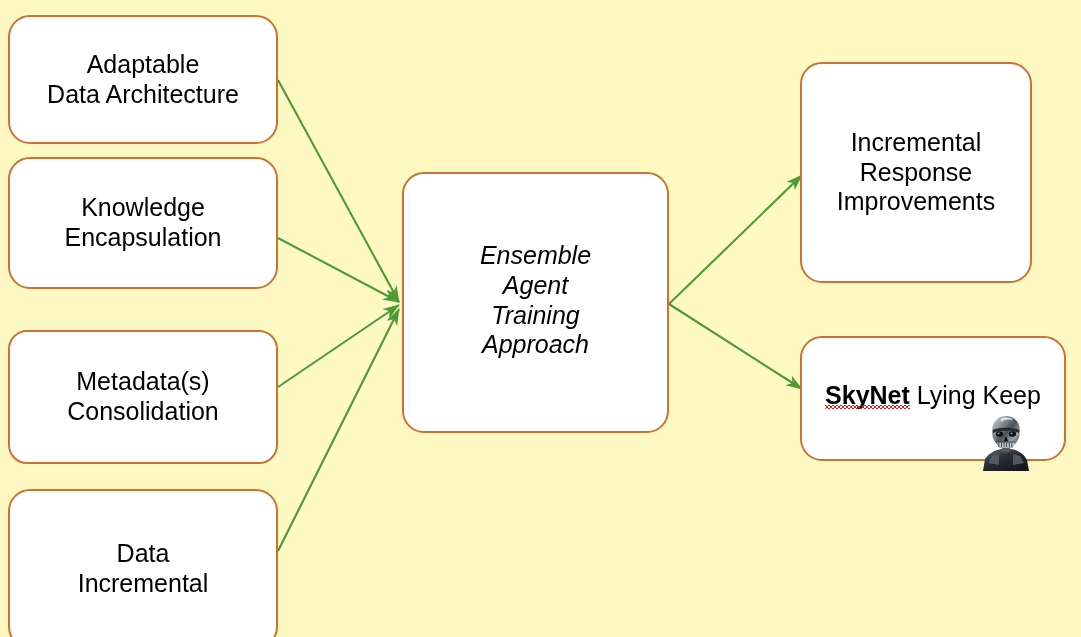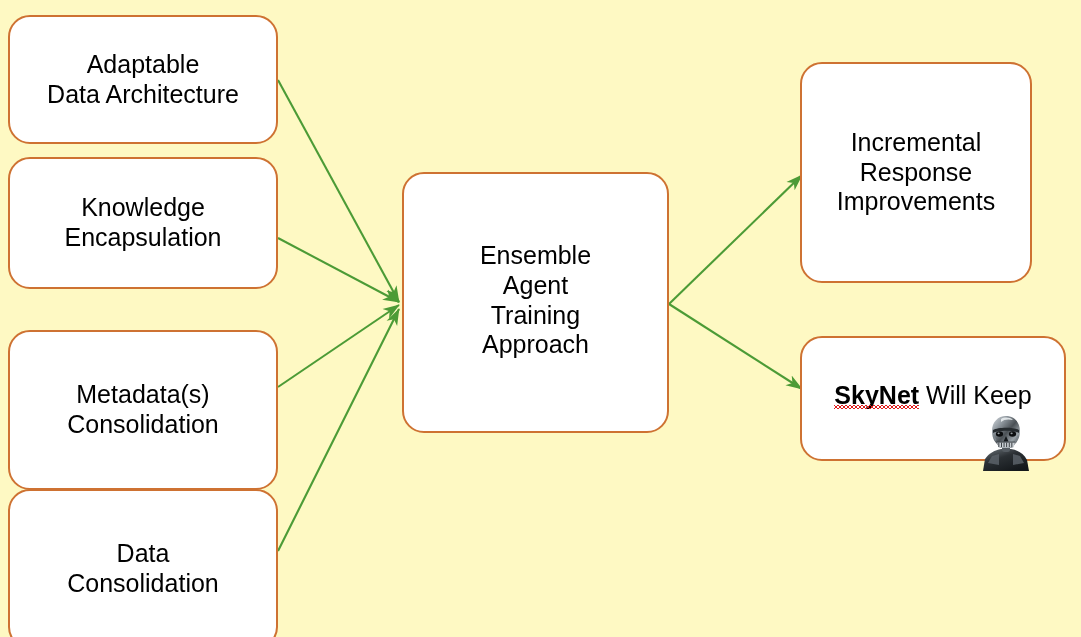--- a/index.html
+++ b/index.html
@@ -46,28 +46,28 @@
     white-space: pre-line;
     padding: 0 8px;
   }
   .n-in  { font-size: 25px; }
   .n-hub { font-size: 25px; }
   .n-out { font-size: 25px; }
 
   
   #node-adaptable-data-architecture { left: 8px;  top: 15px;  width: 270px; height: 129px; }
   #node-knowledge-encapsulation     { left: 8px;  top: 157px; width: 270px; height: 132px; }
-  #node-metadata-consolidation      { left: 8px;  top: 330px; width: 270px; height: 160px; }
+  #node-metadata-consolidation      { left: 8px;  top: 330px; width: 270px; height: 134px; border-radius: 19px; }
   #node-data-integrations           { left: 8px;  top: 489px; width: 270px; height: 160px; }
   #node-ensemble-agent-training     { left: 402px; top: 172px; width: 267px; height: 261px; }
   #node-incremental-response        { left: 800px; top: 62px;  width: 232px; height: 221px; }
   #node-skynet-lying                { left: 800px; top: 336px; width: 266px; height: 125px; }
 
   
-  #node-ensemble-agent-training .node-label { position: relative; top: -2px; }
+  #node-ensemble-agent-training .node-label { position: relative; top: -2px; font-style: italic; }
   #node-incremental-response .node-label { position: relative; top: 0px; }
   #node-skynet-lying .node-label { position: relative; top: -3px; }
 
   
   .skynet-line1 { position: relative; display: inline-block; }
   .spell-word {
     position: relative;
     display: inline-block;
     font-weight: bold;
   }
@@ -127,39 +127,39 @@
 Encapsulation</span>
   </div>
 
   <div class="node n-in" id="node-metadata-consolidation">
     <span class="node-label">Metadata(s)
 Consolidation</span>
   </div>
 
   <div class="node n-in" id="node-data-integrations">
     <span class="node-label">Data
-Consolidation</span>
+Incremental</span>
   </div>
 
   <div class="node n-hub" id="node-ensemble-agent-training">
     <span class="node-label">Ensemble
 Agent
 Training
 Approach</span>
   </div>
 
   <div class="node n-out" id="node-incremental-response">
     <span class="node-label">Incremental
 Response
 Improvements</span>
   </div>
 
   <div class="node n-out" id="node-skynet-lying">
     <span class="node-label">
-      <span class="skynet-line1"><span class="spell-word">SkyNet</span><span> Will Keep</span></span><br>
+      <span class="skynet-line1"><span class="spell-word">SkyNet</span><span> Lying Keep</span></span><br>
     </span>
   </div>
 
   <svg id="terminator-image" viewBox="0 0 58 58" xmlns="http://www.w3.org/2000/svg">
     <defs>
       <linearGradient id="chrome" x1="0" y1="0" x2="1" y2="1">
         <stop offset="0%" stop-color="#d8dde2"></stop>
         <stop offset="28%" stop-color="#8f979e"></stop>
         <stop offset="52%" stop-color="#4a5055"></stop>
         <stop offset="74%" stop-color="#9aa2a8"></stop>

